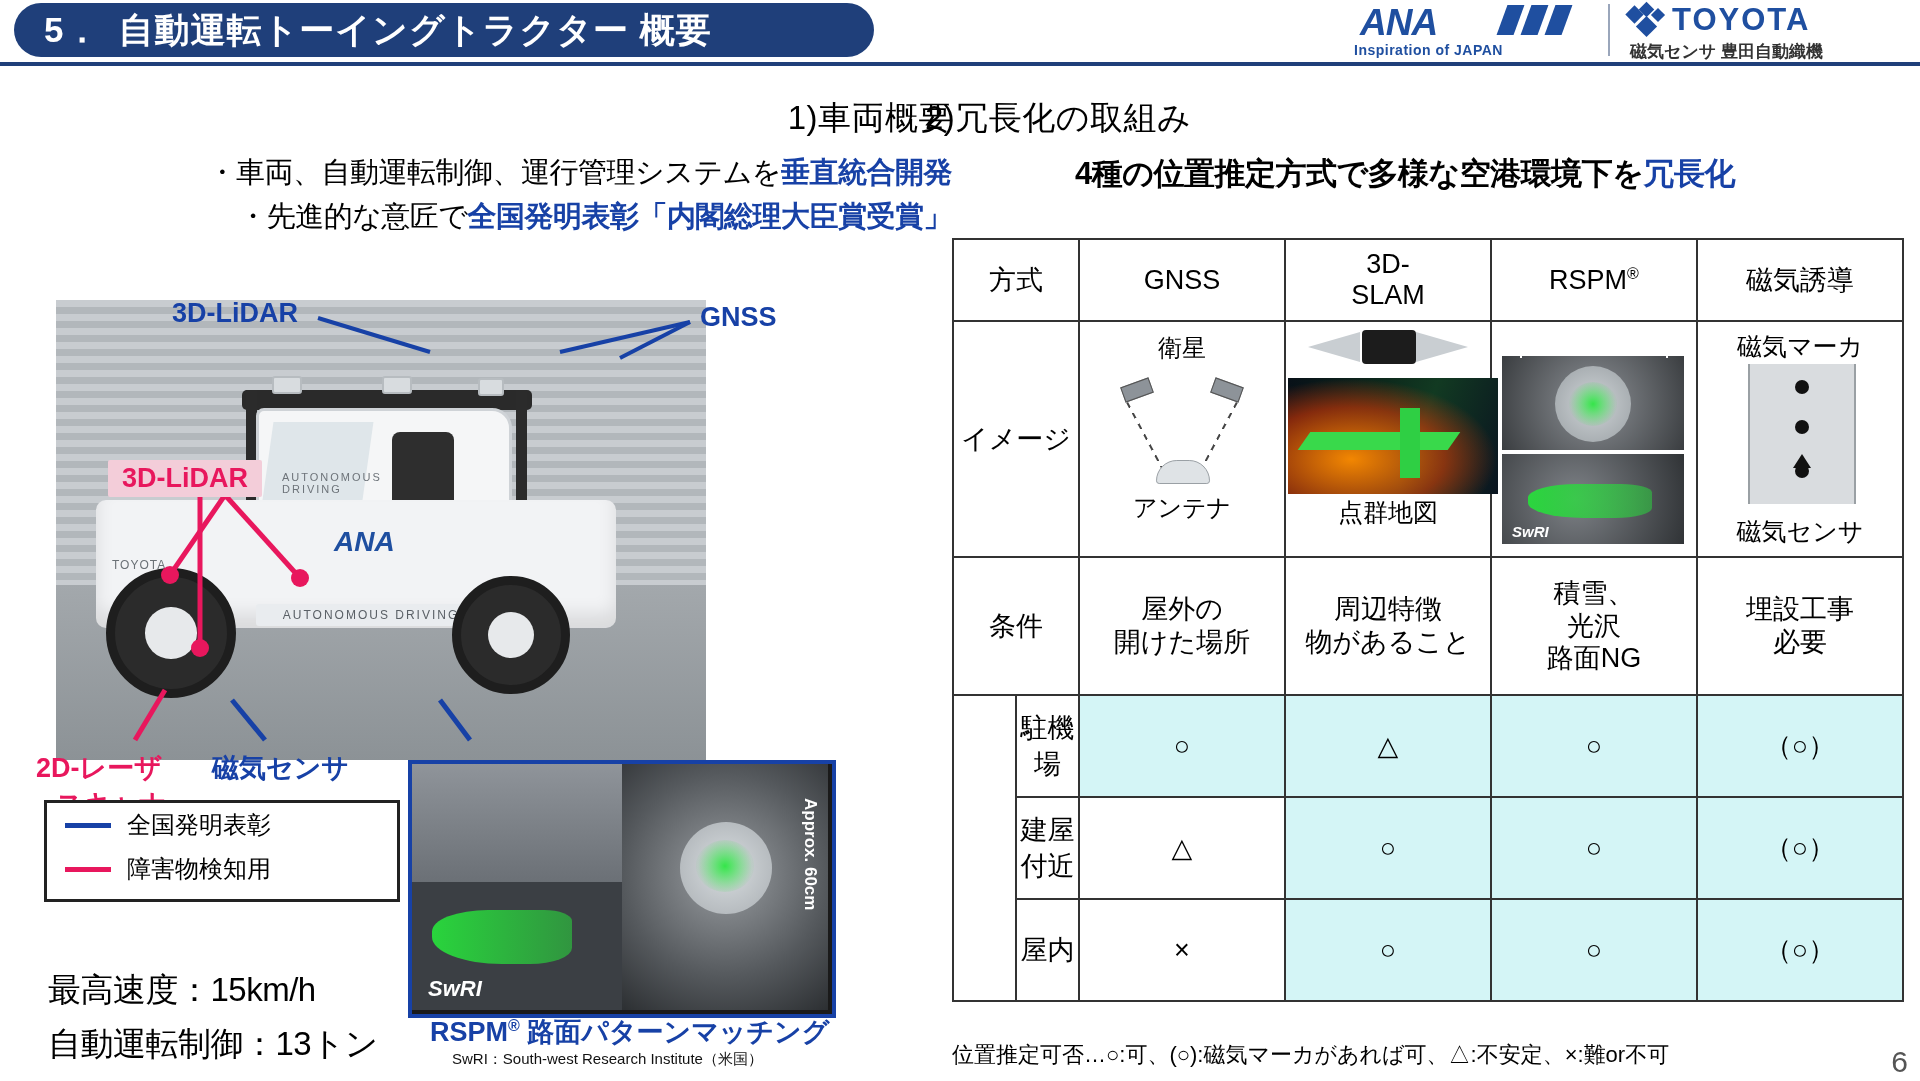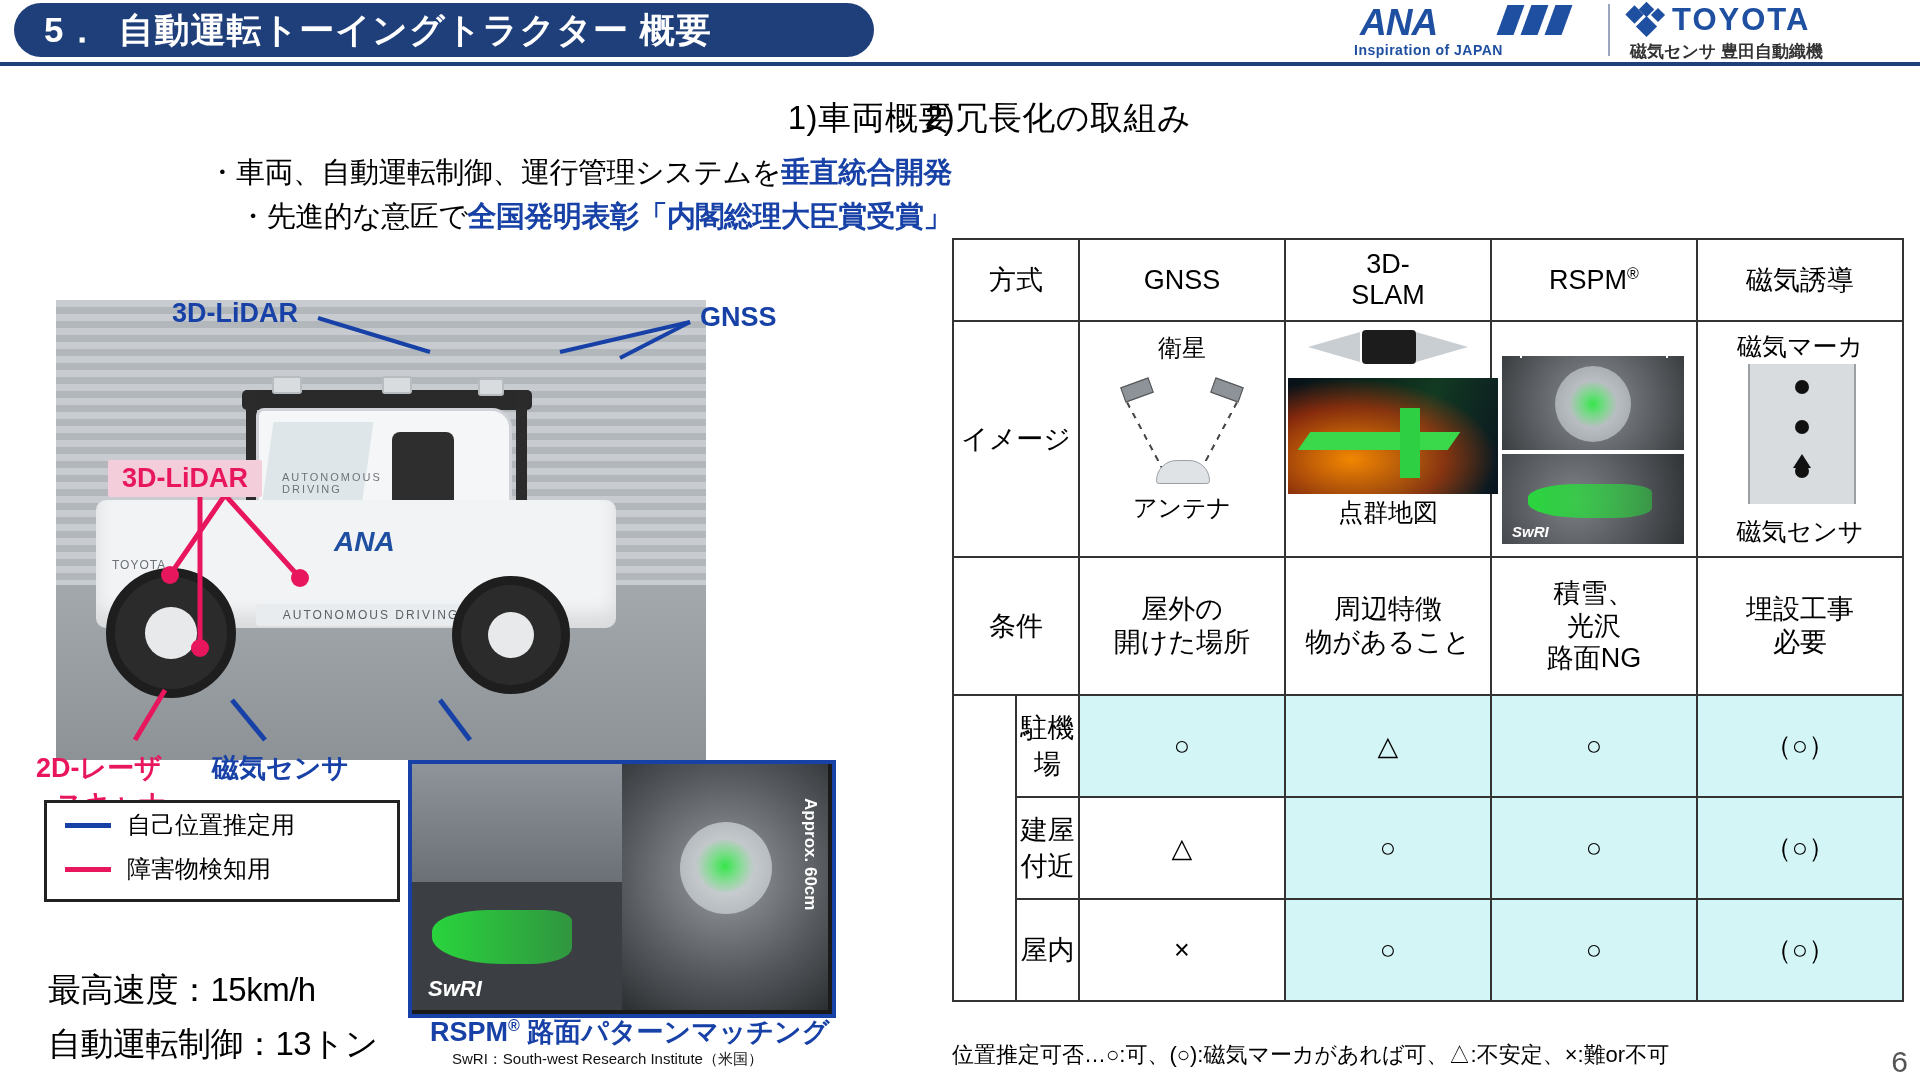--- a/index.html
+++ b/index.html
@@ -606,21 +606,21 @@
 <div class="callout c-blue" style="left:172px; top:298px;">3D-LiDAR</div>
 <div class="callout c-blue" style="left:700px; top:302px;">GNSS</div>
 <div class="callout c-pink lidar-chip" style="left:108px; top:460px;">3D-LiDAR</div>
 <div class="callout c-pink" style="left:36px; top:750px;">2D-レーザ</div>
 <div class="callout c-pink" style="left:56px; top:786px;">スキャナ</div>
 <div class="callout c-blue" style="left:212px; top:750px;">磁気センサ</div>
 
 <div class="legend-box">
   <div class="legend-row">
     <span class="legend-swatch sw-blue"></span>
-    <span>自己位置推定用</span>
+    <span>全国発明表彰</span>
   </div>
   <div class="legend-row">
     <span class="legend-swatch sw-pink"></span>
     <span>障害物検知用</span>
   </div>
 </div>
 
 <div class="spec-line" style="top:968px;">最高速度：15km/h</div>
 <div class="spec-line" style="top:1022px;">自動運転制御：13トン</div>
 
@@ -637,20 +637,23 @@
 
   </div>
 </div>
 <div class="rspm-title">
   <span>RSPM</span><span class="sup">®</span><span> 路面パターンマッチング</span>
 </div>
 <div class="rspm-sub">SwRI：South-west Research Institute（米国）</div>
 
 <div class="right-col">
   <div class="sec-head">2)冗長化の取組み</div>
+  <div class="right-sub">
+    <span>4種の位置推定方式で多様な空港環境下を</span><span class="hl">冗長化</span>
+  </div>
 </div>
 
 <table class="matrix">
   <tbody>
       <tr class="hdr-row">
     <td colspan="2" class="col-label">方式</td>
     <td>GNSS</td>
     <td>3D-<br>SLAM</td>
     <td><span>RSPM</span><span class="sup">®</span></td>
     <td>磁気誘導</td>

